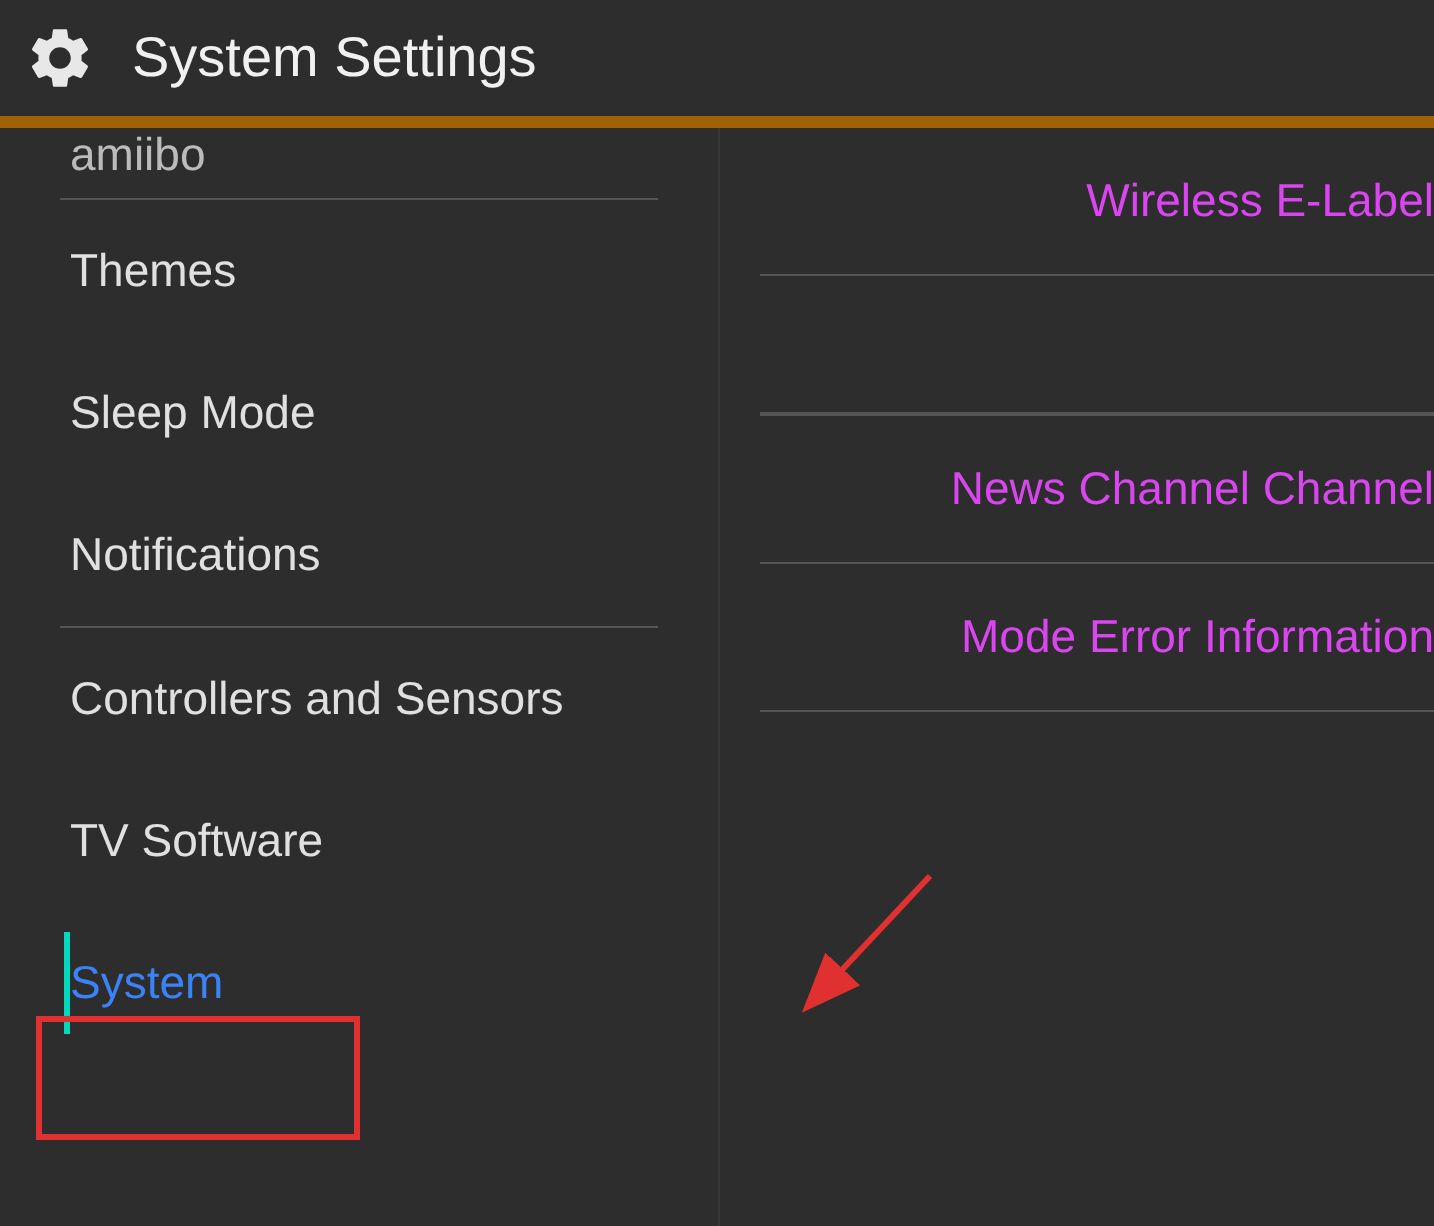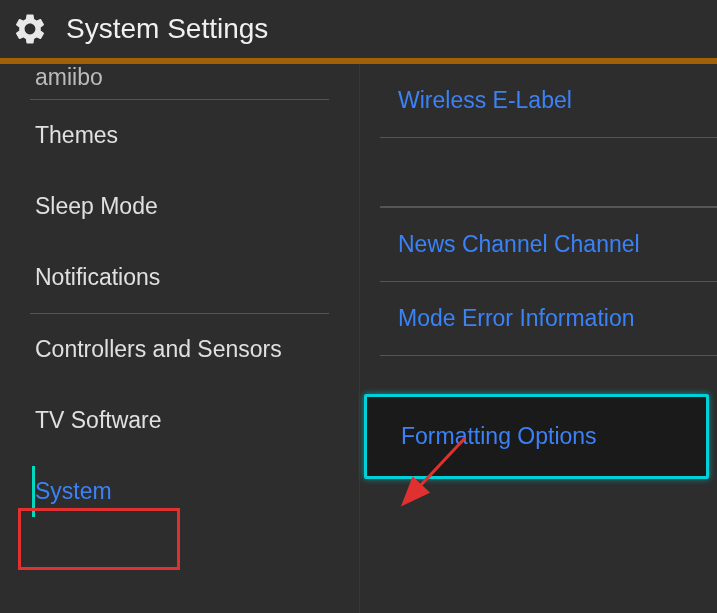--- a/index.html
+++ b/index.html
@@ -87,22 +87,23 @@
     }
     .highlight-red {
       position: absolute;
       border: 3px solid #e03030;
       pointer-events: none;
       z-index: 10;
     }
     .main-item {
       padding: 23px 0 23px 38px;
       font-size: 23px;
-      color: #3b82f6;
+      color: #d946ef;
       cursor: pointer;
+      text-align: right;
     }
     .main-divider {
       height: 1px;
       background: #555;
       margin: 0 0 0 20px;
     }
     .main-spacer {
       height: 68px;
     }
     .main-item.highlighted {
@@ -150,21 +151,20 @@
   <div class="main">
     <div class="main-item">Wireless E-Label</div>
     <div class="main-divider"></div>
     <div class="main-spacer"></div>
     <div class="main-divider"></div>
     <div class="main-divider"></div>
     <div class="main-item">News Channel Channel</div>
     <div class="main-divider"></div>
     <div class="main-item">Mode Error Information</div>
     <div class="main-divider"></div>
-    <div class="main-item highlighted">Formatting Options</div>
   </div>
 </div>
 
 <div class="highlight-red" style="left:18px; top:508px; width:162px; height:62px;"></div>
 
 <div class="arrow-annotation" style="left:360px; top:430px;">
   <svg width="120" height="100">
     <defs>
       <marker id="arrowhead" markerWidth="10" markerHeight="8" refX="8" refY="4" orient="auto">
         <polygon points="0 0, 10 4, 0 8" fill="#e03030"></polygon>

